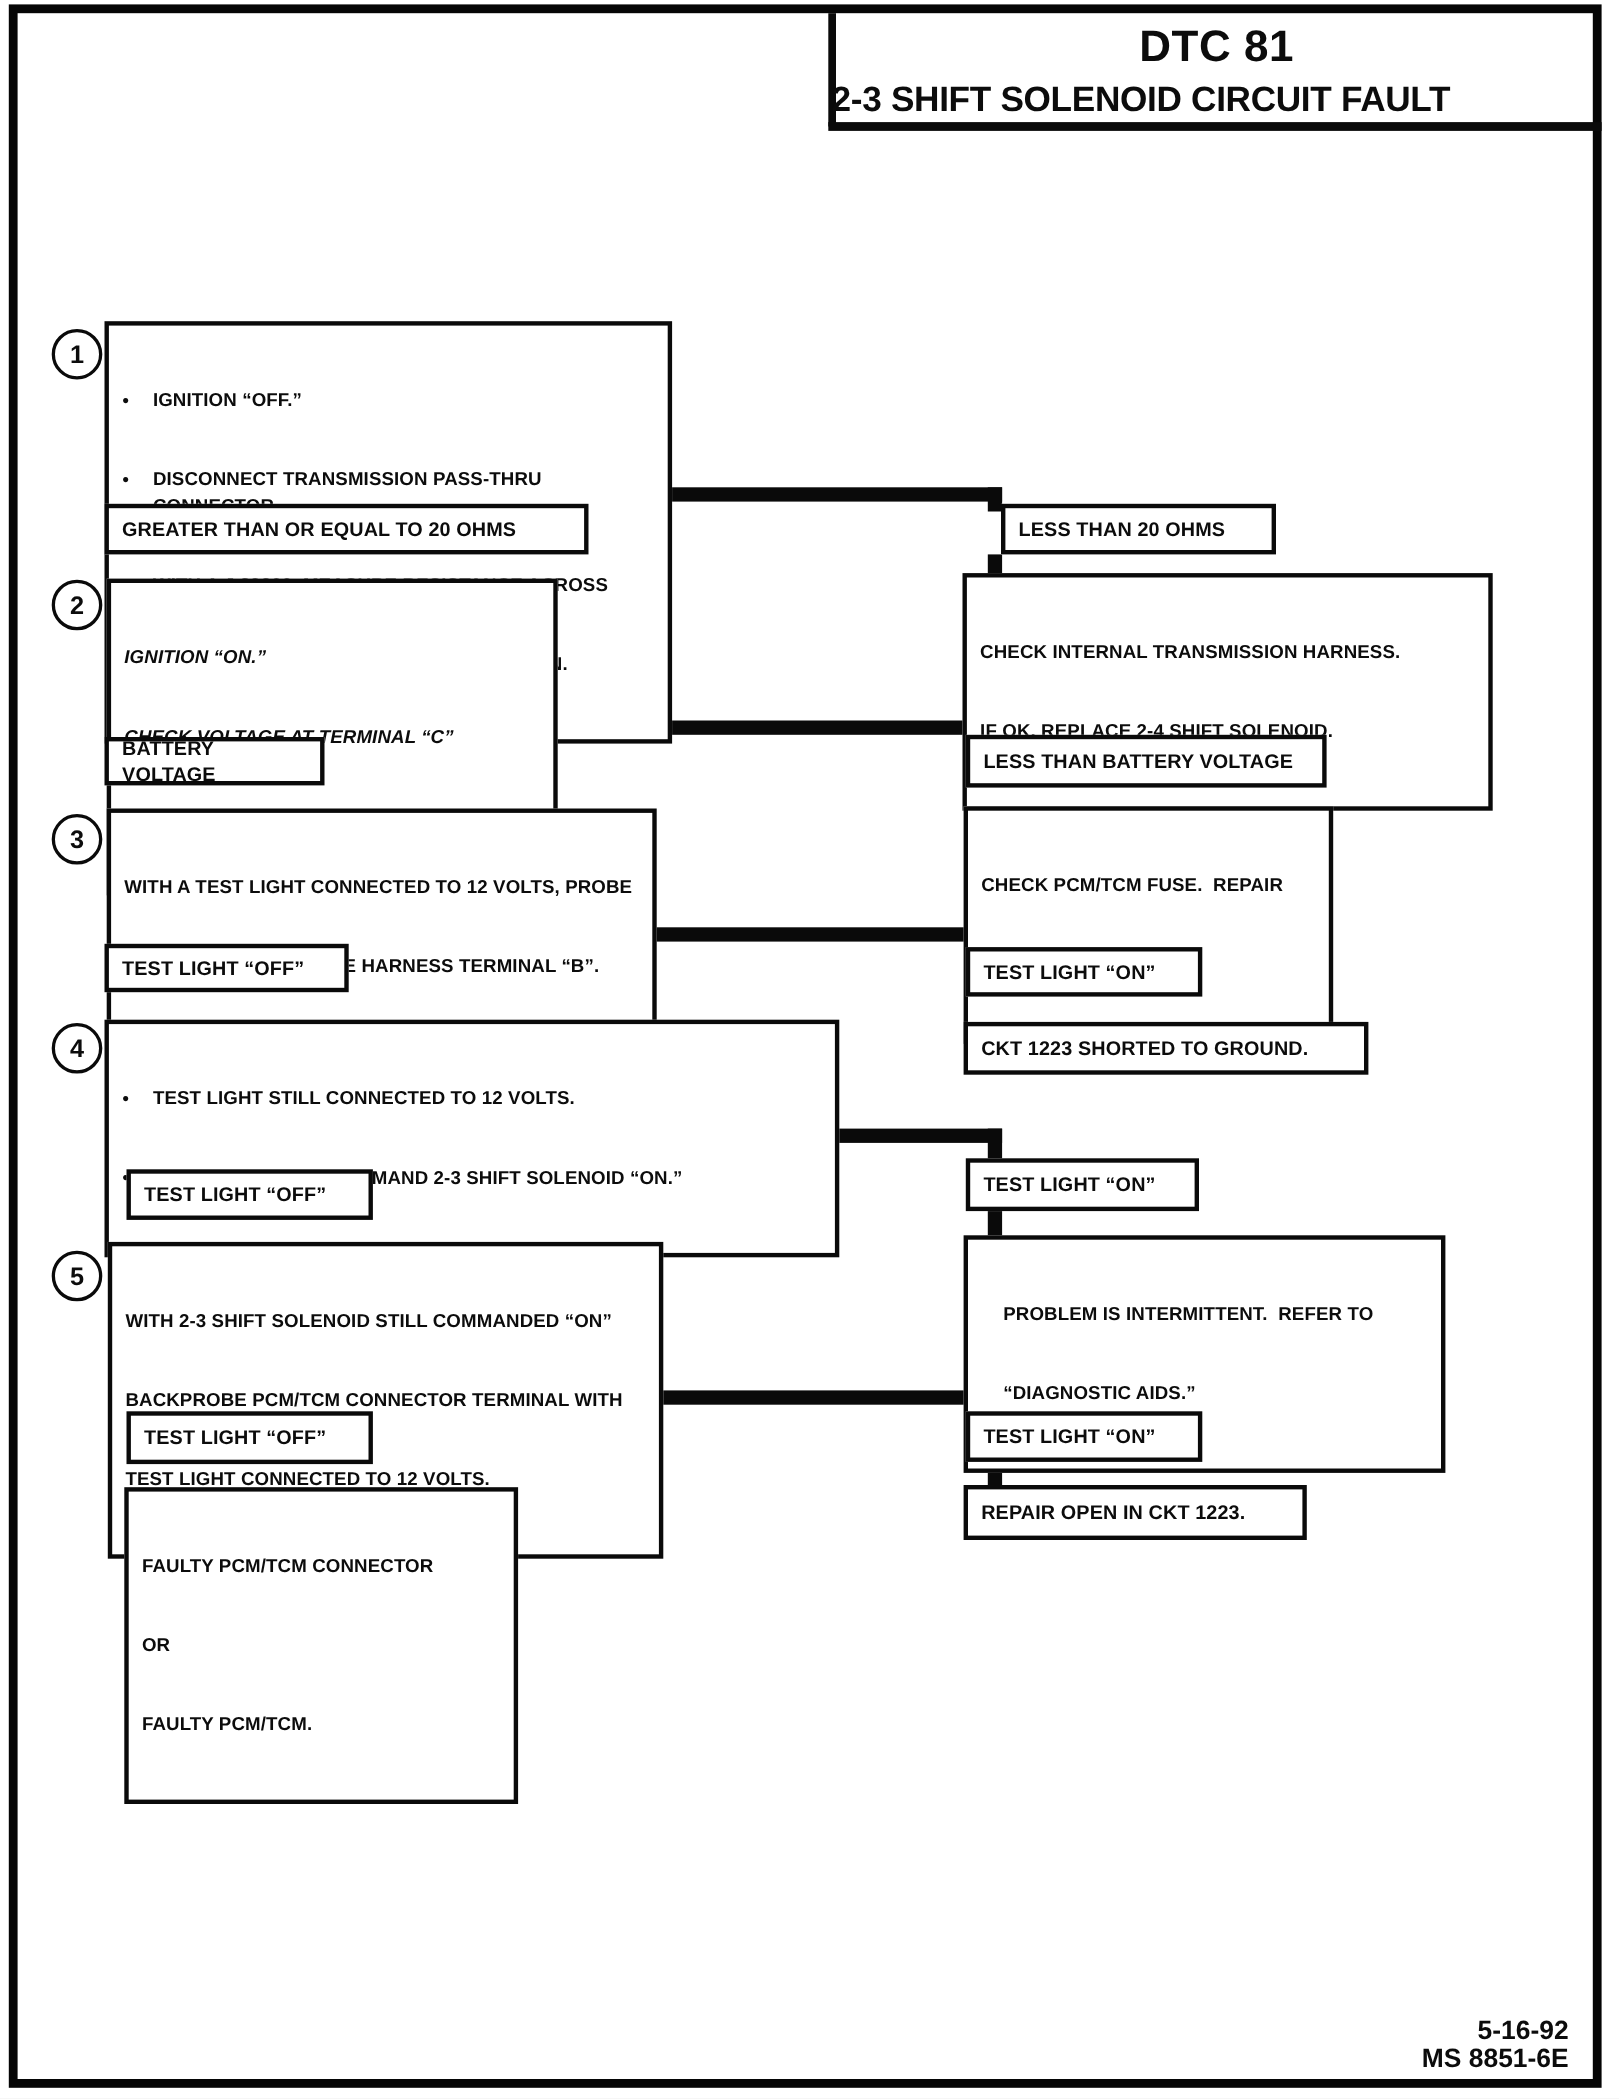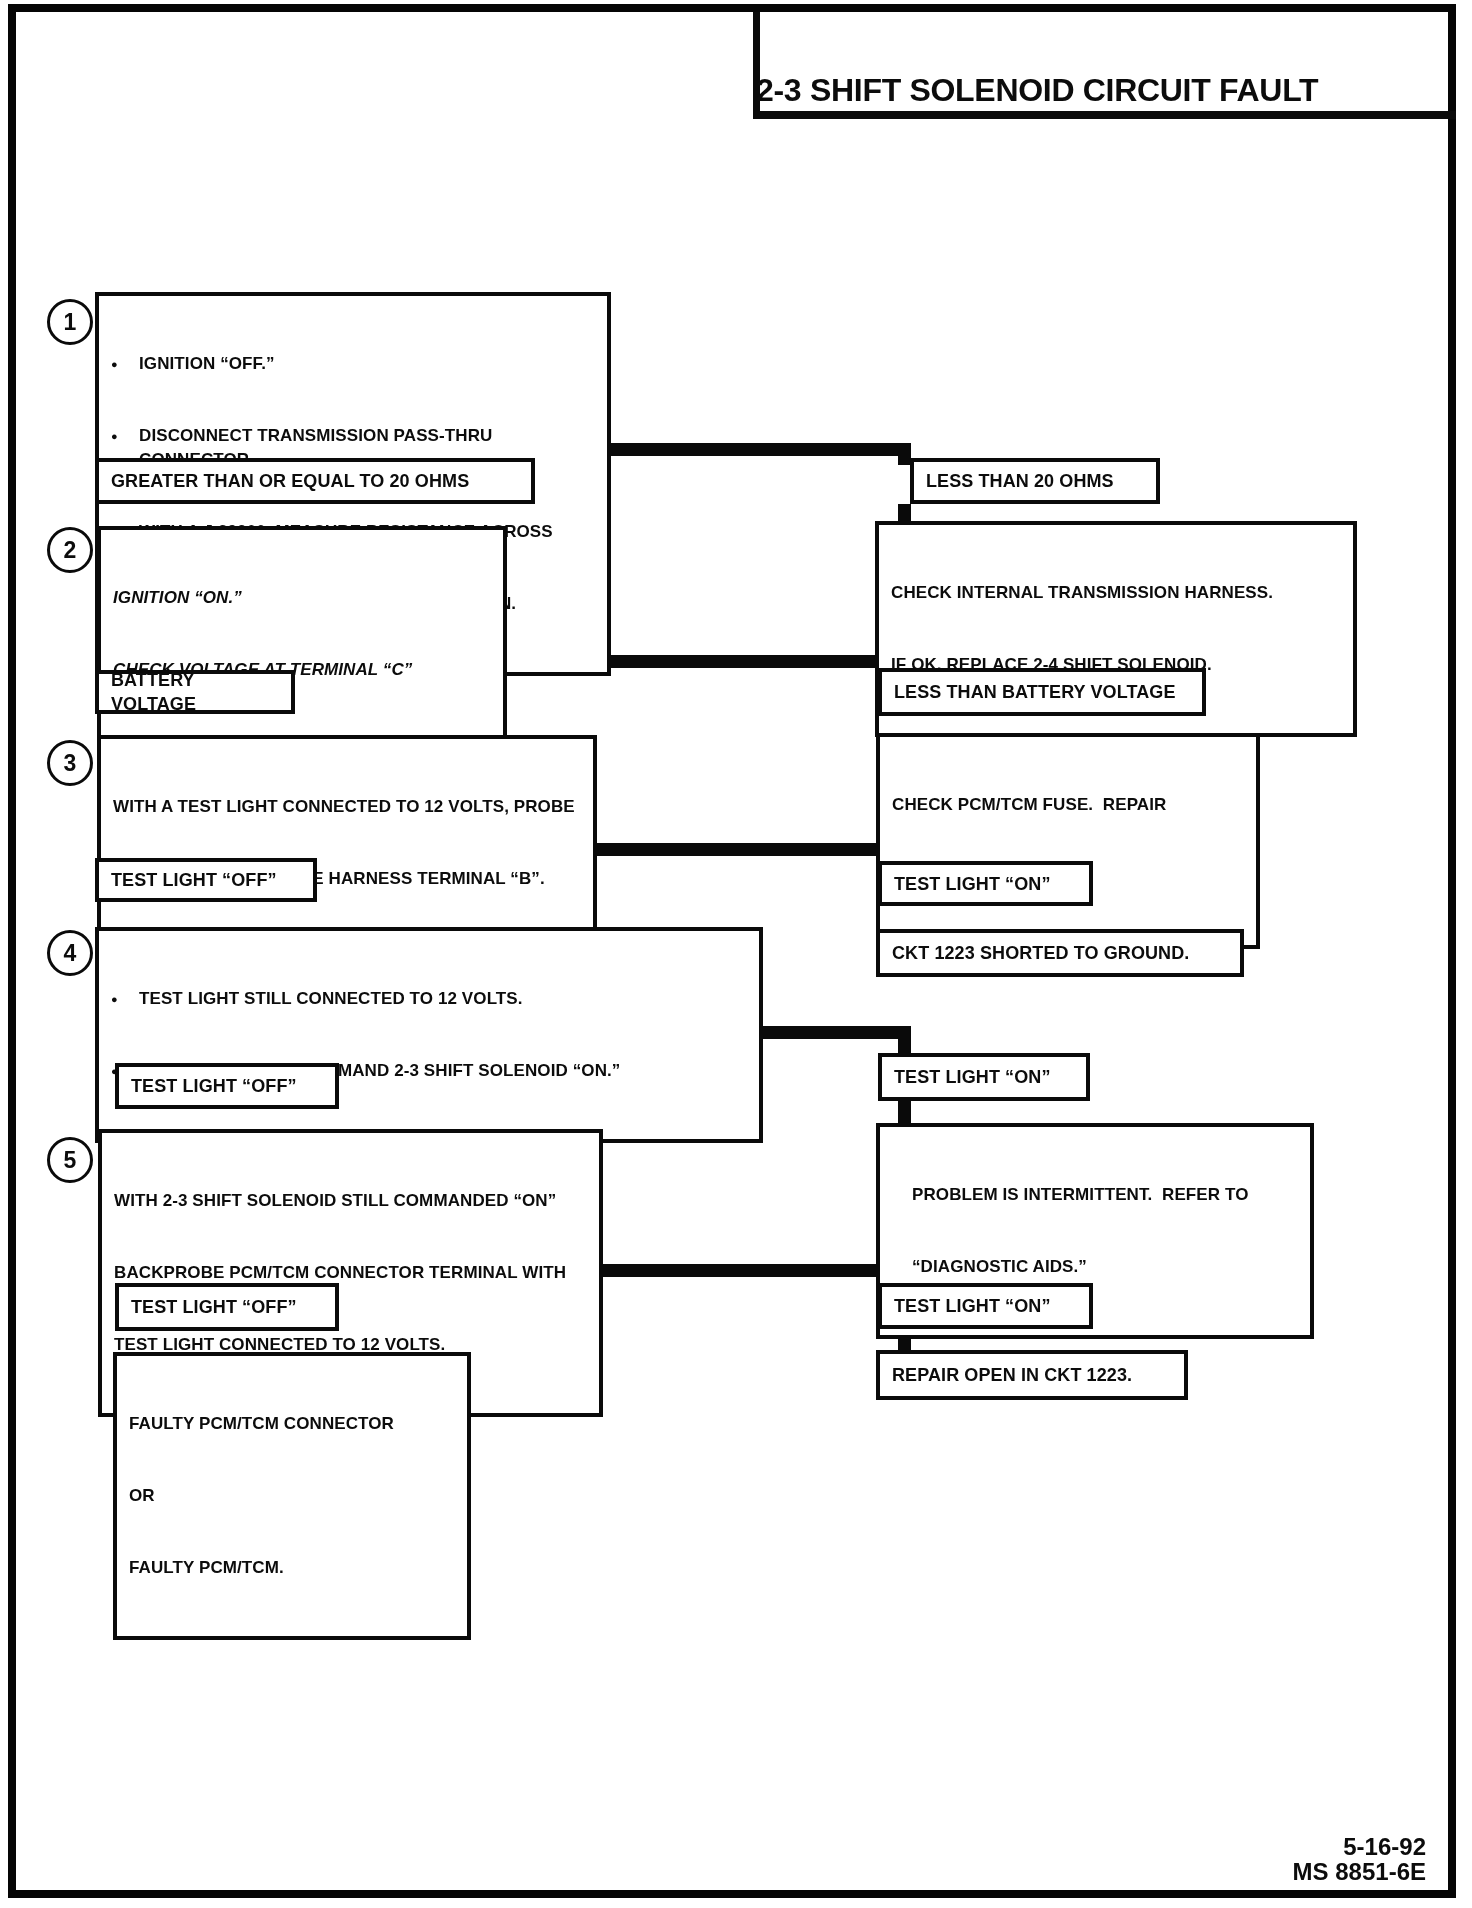--- a/index.html
+++ b/index.html
@@ -46,20 +46,21 @@
 </style>
 </head>
 <body>
 
 <div id="canvas">
 
   <div class="frame"></div>
 
   <div class="conn" style="left:753px;top:12px;width:7px;height:103px;"></div>
   <div class="conn" style="left:753px;top:111px;width:703px;height:8px;"></div>
+  <div class="titlebig">DTC 81</div>
   <div class="titlesub">2-3 SHIFT SOLENOID CIRCUIT FAULT</div>
 
   <div class="conn" style="left:118px;top:408px;width:13px;height:56px;"></div>
   <div class="conn" style="left:118px;top:443px;width:793px;height:13px;"></div>
   <div class="conn" style="left:898px;top:443px;width:13px;height:22px;"></div>
   <div class="conn" style="left:118px;top:504px;width:13px;height:28px;"></div>
   <div class="conn" style="left:898px;top:504px;width:13px;height:24px;"></div>
 
   <div class="conn" style="left:118px;top:618px;width:13px;height:50px;"></div>
   <div class="conn" style="left:118px;top:655px;width:793px;height:13px;"></div>
@@ -140,21 +141,21 @@
     <div>CHECK INTERNAL TRANSMISSION HARNESS.</div>
     <div>IF OK, REPLACE 2-4 SHIFT SOLENOID.</div>
   </div>
 
   <div class="box label" style="left:95px;top:670px;width:200px;height:44px;justify-content:flex-end;">
     <span>BATTERY VOLTAGE</span>
   </div>
   <div class="box label" style="left:878px;top:668px;width:328px;height:48px;">
     <span>LESS THAN BATTERY VOLTAGE</span>
   </div>
-  <div class="box" style="left:876px;top:733px;width:384px;">
+  <div class="box" style="left:876px;top:733px;width:336px;">
     <div>CHECK PCM/TCM FUSE.  REPAIR</div>
     <div>OPEN IN CKT 1176.</div>
   </div>
 
   <div class="box label" style="left:95px;top:858px;width:222px;height:44px;">
     <span>TEST LIGHT “OFF”</span>
   </div>
   <div class="box label" style="left:878px;top:861px;width:215px;height:45px;">
     <span>TEST LIGHT “ON”</span>
   </div>

